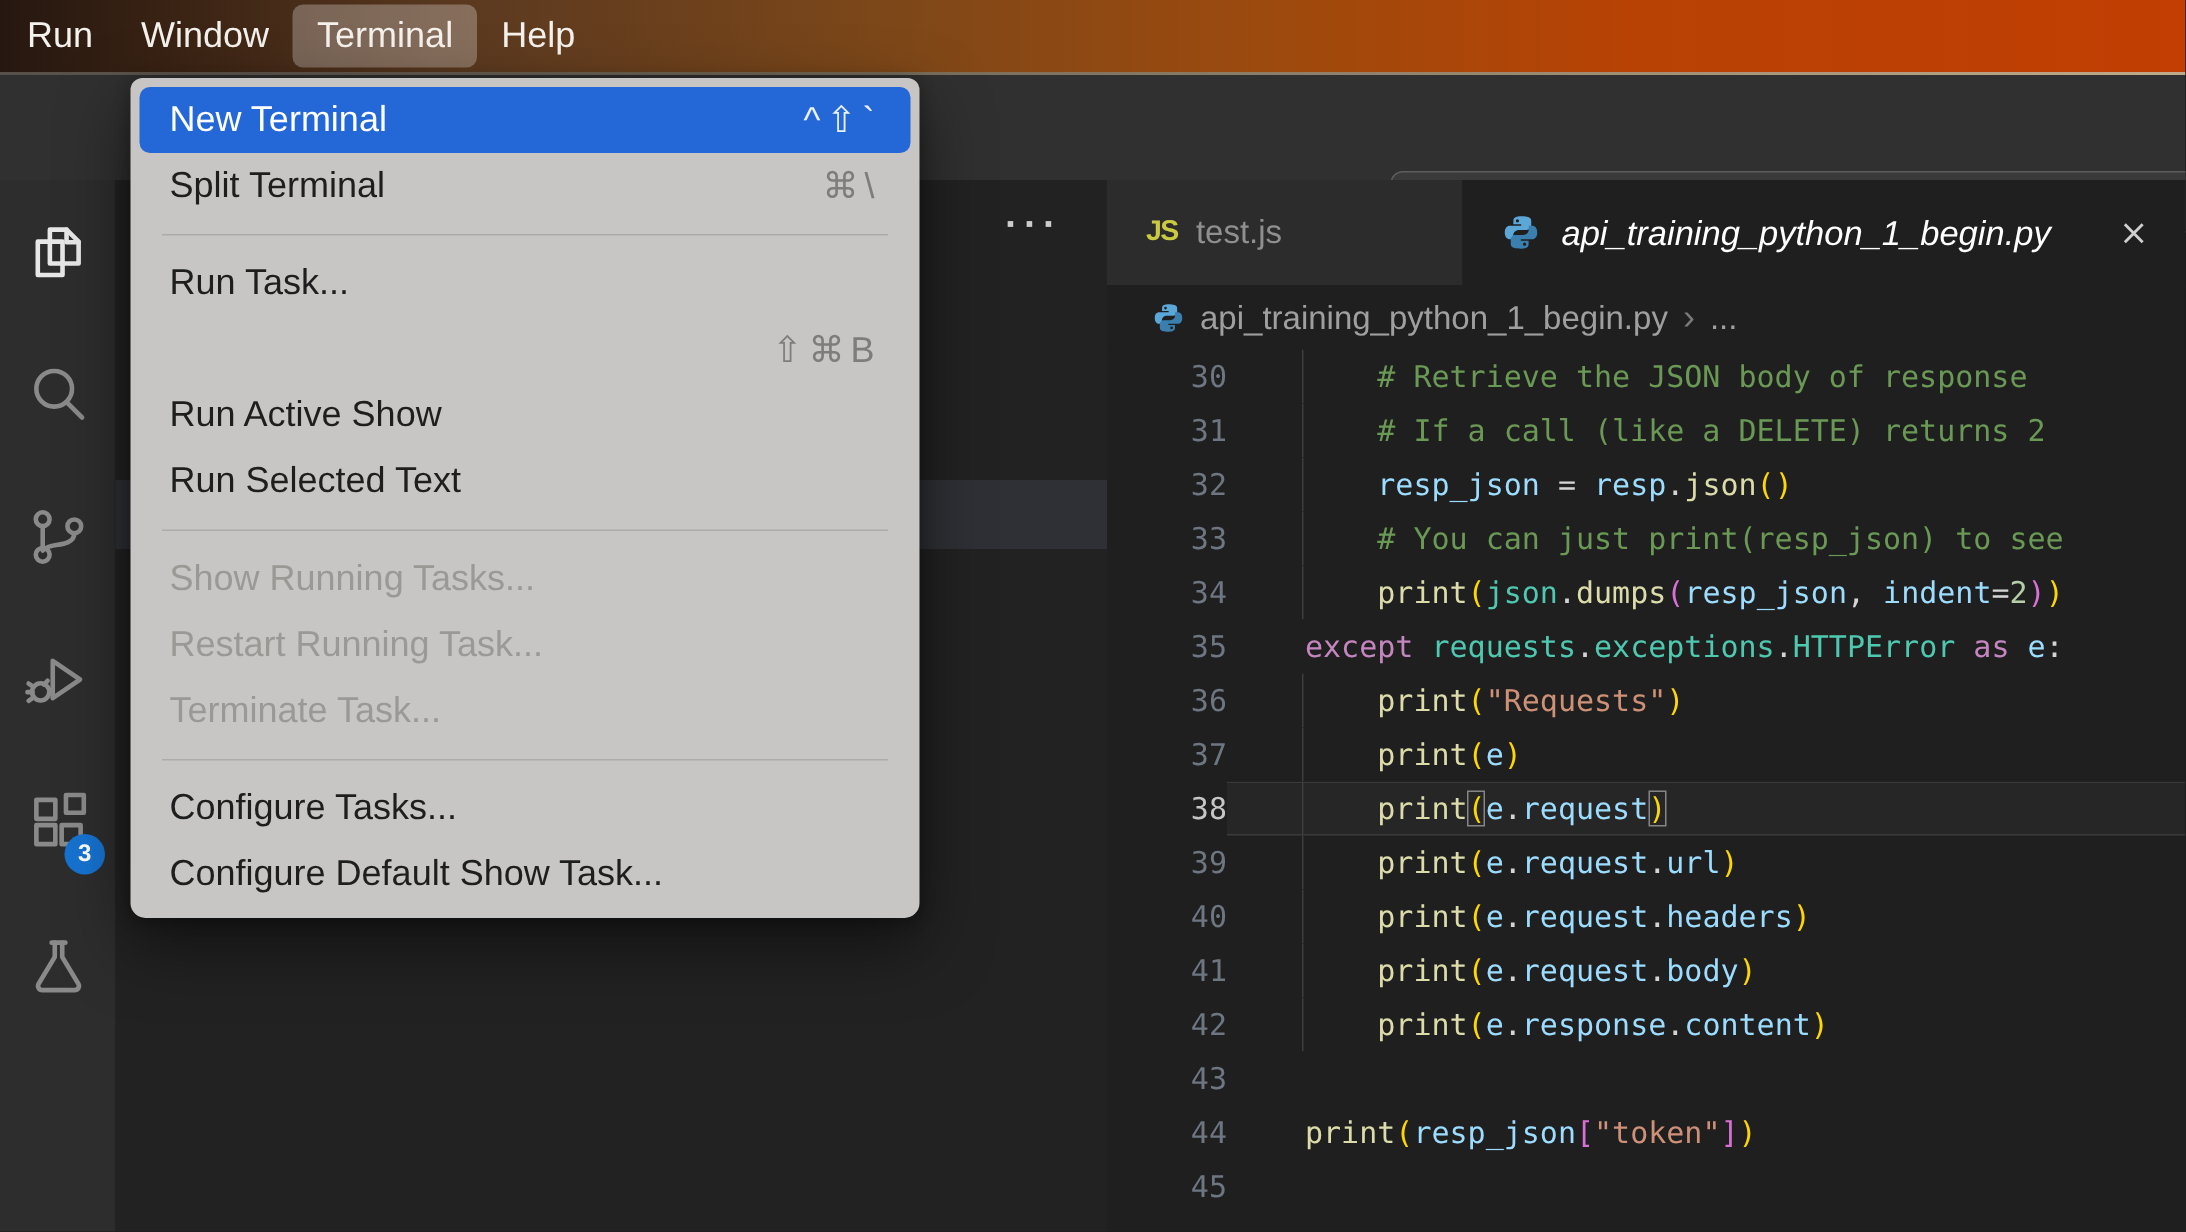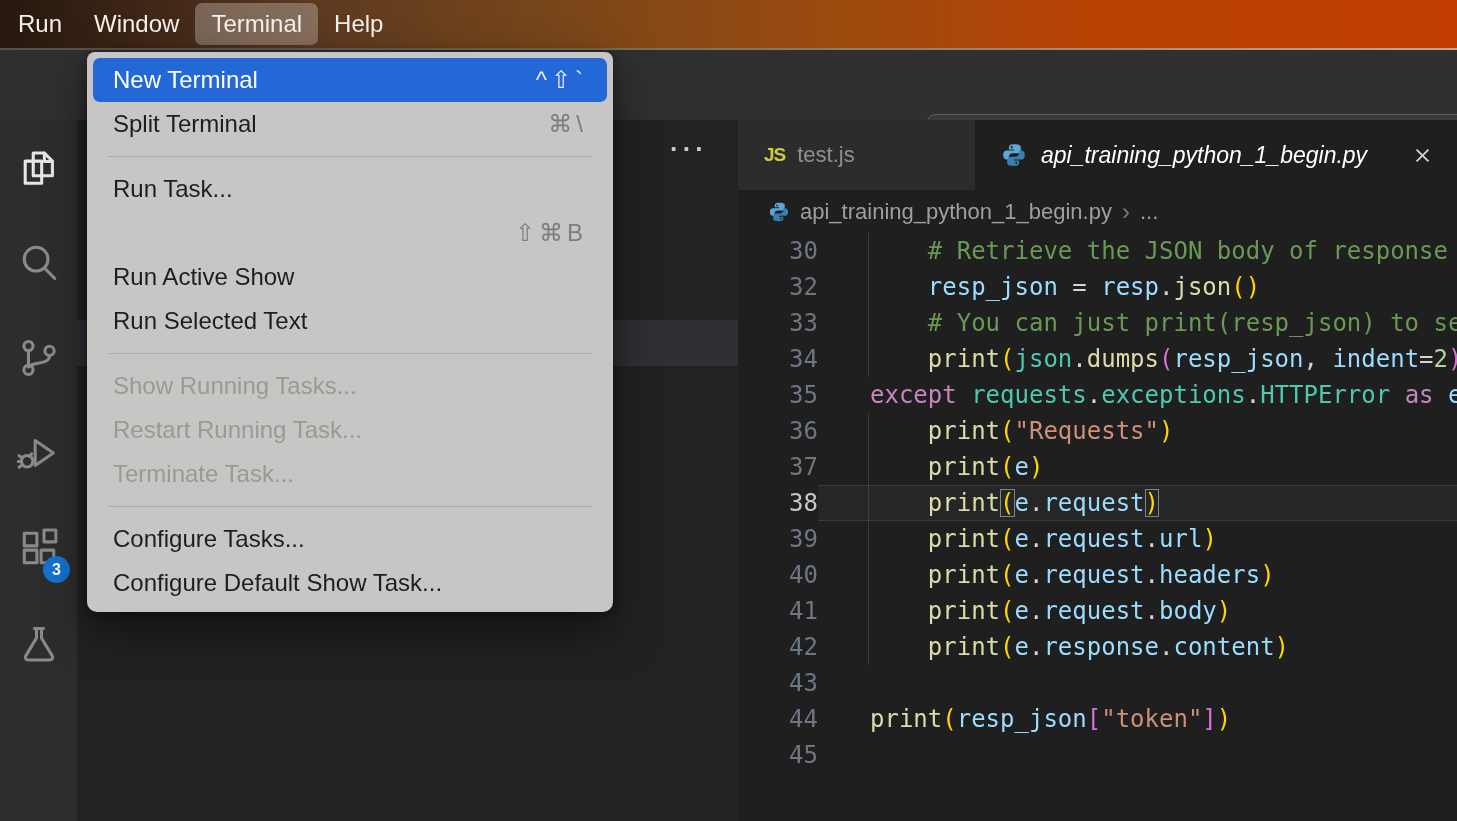--- a/index.html
+++ b/index.html
@@ -55,21 +55,21 @@
     justify-content:center; }
   .tab-close svg { width:19px; height:19px; stroke:#d0d0d0; stroke-width:1.6; }
   .pyicon { width:26px; height:26px; flex:0 0 auto; }
 
   .breadcrumb { height:43px; display:flex; align-items:center; gap:10px; padding-left:30px;
     color:#9f9f9f; font-size:22px; background:#1f1f1f; }
   .breadcrumb .pyicon { width:22px; height:22px; }
   .bc-sep { color:#7a7a7a; font-size:24px; }
 
   
-  .code { flex:1; font-family:"DejaVu Sans Mono", monospace; font-size:24px; }
+  .code { flex:1; font-family:"DejaVu Sans Mono", monospace; font-size:20px; }
   .crow { display:flex; height:36px; line-height:36px; }
   .ln { width:80px; text-align:right; color:#6e7681; flex:0 0 auto; }
   .crow.current .ln { color:#c6c6c6; }
   .lc { position:relative; flex:1; padding-left:52px; white-space:pre; overflow:hidden; }
   .crow.current .lc { background:rgba(255,255,255,0.035);
     box-shadow:inset 0 1px 0 #3a3a3a, inset 0 -1px 0 #3a3a3a; }
   .guide { position:absolute; left:50px; top:0; height:36px; border-left:1.5px solid #3d3d3d; }
   .tok.boxed { outline:1.5px solid #858585; outline-offset:-1px; }
 
   
@@ -190,20 +190,24 @@
         <span>api_training_python_1_begin.py</span>
         <span class="bc-sep">›</span>
         <span>...</span>
       </div>
       <div class="code" id="code">
           <div class="crow">
             <span class="ln">30</span>
             <span class="lc"><span class="guide"></span><span class="tok" style="color: var(--syn-ws);">    </span><span class="tok" style="color: var(--syn-cmt);"># Retrieve the JSON body of response</span></span>
           </div>
           <div class="crow">
+            <span class="ln">31</span>
+            <span class="lc"><span class="guide"></span><span class="tok" style="color: var(--syn-ws);">    </span><span class="tok" style="color: var(--syn-cmt);"># If a call (like a DELETE) returns 2</span></span>
+          </div>
+          <div class="crow">
             <span class="ln">32</span>
             <span class="lc"><span class="guide"></span><span class="tok" style="color: var(--syn-ws);">    </span><span class="tok" style="color: var(--syn-var);">resp_json</span><span class="tok" style="color: var(--syn-op);"> = </span><span class="tok" style="color: var(--syn-var);">resp</span><span class="tok" style="color: var(--syn-op);">.</span><span class="tok" style="color: var(--syn-func);">json</span><span class="tok" style="color: var(--syn-p1);">()</span></span>
           </div>
           <div class="crow">
             <span class="ln">33</span>
             <span class="lc"><span class="guide"></span><span class="tok" style="color: var(--syn-ws);">    </span><span class="tok" style="color: var(--syn-cmt);"># You can just print(resp_json) to see</span></span>
           </div>
           <div class="crow">
             <span class="ln">34</span>
             <span class="lc"><span class="guide"></span><span class="tok" style="color: var(--syn-ws);">    </span><span class="tok" style="color: var(--syn-func);">print</span><span class="tok" style="color: var(--syn-p1);">(</span><span class="tok" style="color: var(--syn-type);">json</span><span class="tok" style="color: var(--syn-op);">.</span><span class="tok" style="color: var(--syn-func);">dumps</span><span class="tok" style="color: var(--syn-p2);">(</span><span class="tok" style="color: var(--syn-var);">resp_json</span><span class="tok" style="color: var(--syn-op);">, </span><span class="tok" style="color: var(--syn-var);">indent</span><span class="tok" style="color: var(--syn-op);">=</span><span class="tok" style="color: var(--syn-num);">2</span><span class="tok" style="color: var(--syn-p2);">)</span><span class="tok" style="color: var(--syn-p1);">)</span></span>

